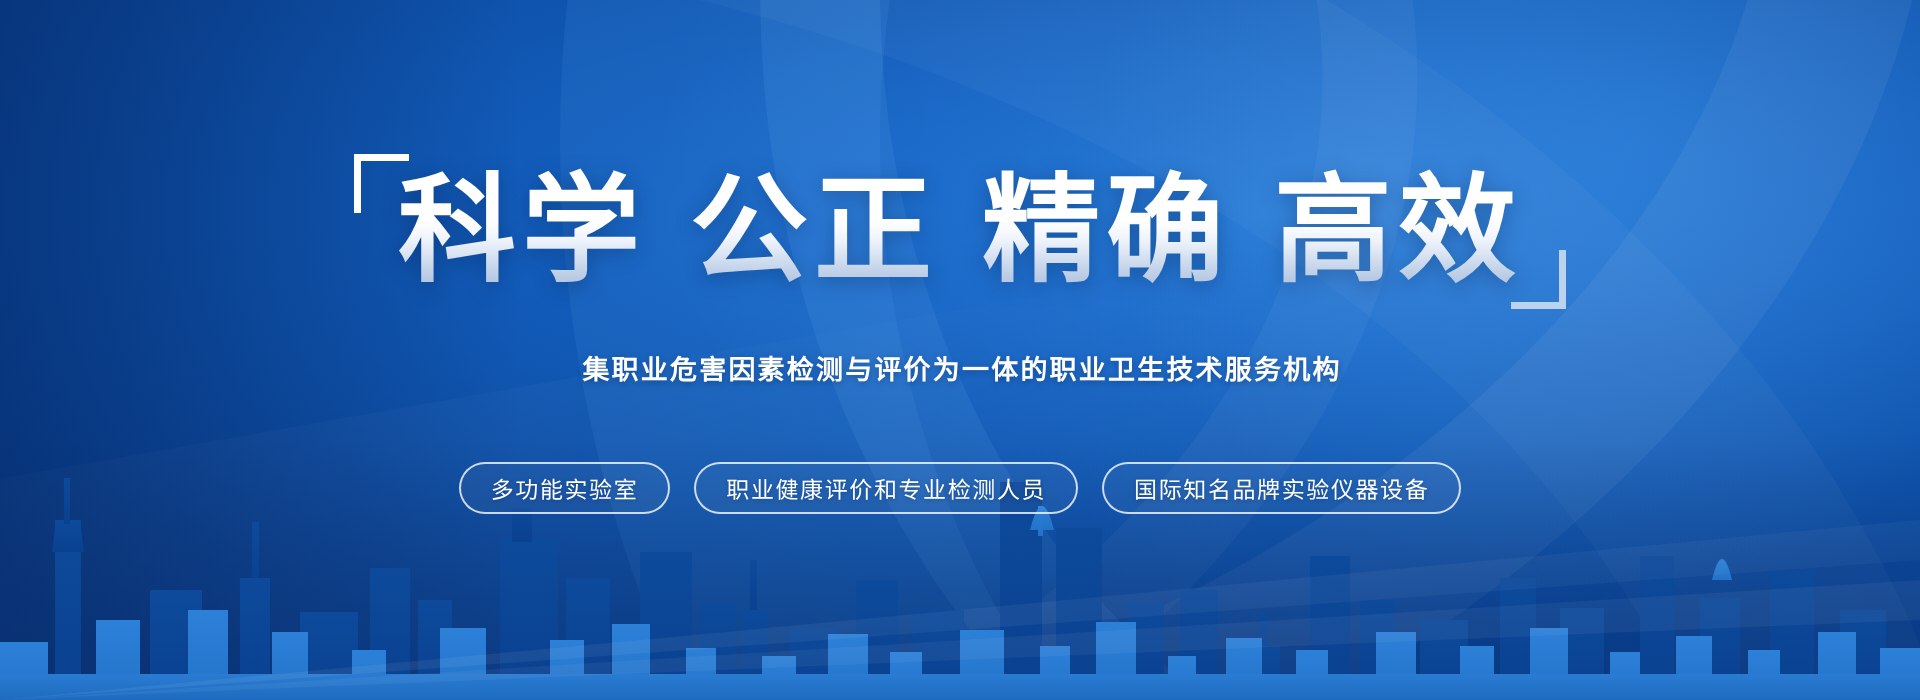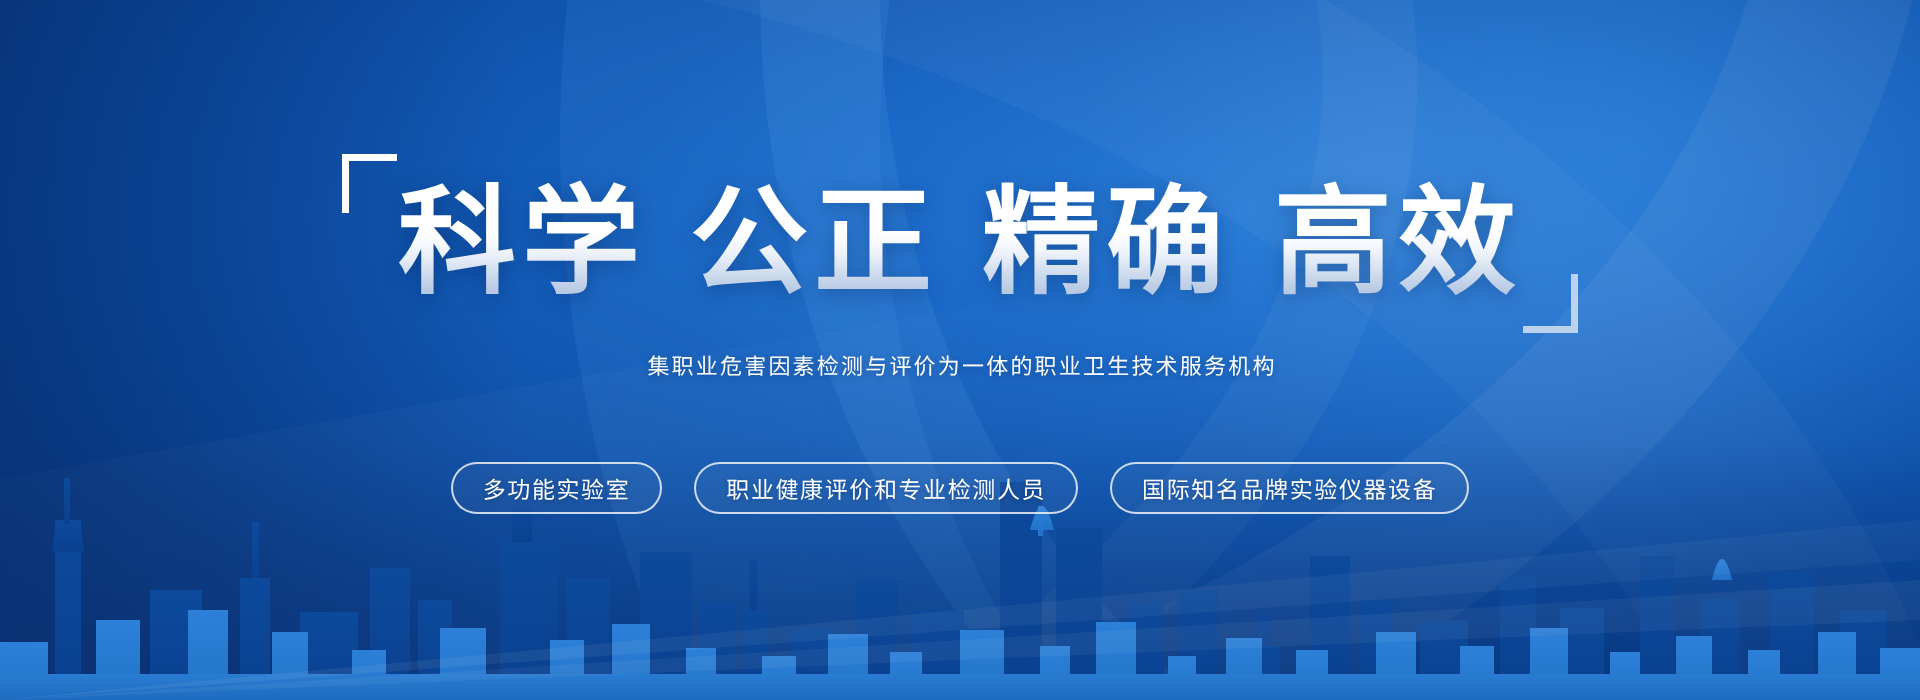--- a/index.html
+++ b/index.html
@@ -135,21 +135,21 @@
     border-left: 7px solid #ffffff;
     border-top: 7px solid #ffffff;
   }
   .bracket.close {
     right: 2px;
     bottom: -16px;
     border-right: 7px solid rgba(200,218,240,0.92);
     border-bottom: 7px solid rgba(200,218,240,0.92);
   }
   .headline {
-    margin: 12px;
+    margin: 0;
     font-size: 118px;
     line-height: 1.06;
     font-weight: 700;
     letter-spacing: 6px;
     white-space: nowrap;
     background: linear-gradient(180deg,
         #ffffff 0%,
         #ffffff 42%,
         #eef3fb 58%,
         #c2d2e8 82%,
@@ -162,33 +162,33 @@
     filter: drop-shadow(0 4px 10px rgba(0,20,60,0.30));
   }
   .headline .gap { display:inline-block; width: 44px; }
 
   .subtitle {
     position: absolute;
     left: 4px; right: 0;
     top: 348px;
     text-align: center;
     color: #ffffff;
-    font-size: 22px;
+    font-size: 27px;
     letter-spacing: 2.2px;
-    font-weight: 400;
+    font-weight: 700;
     text-shadow: 0 2px 6px rgba(0,25,70,0.35);
   }
 
   .pills {
     position: absolute;
     left: 0; right: 0;
     top: 462px;
     display: flex;
     justify-content: center;
-    gap: 32px;
+    gap: 24px;
   }
   .pill {
     border: 2px solid rgba(255,255,255,0.78);
     border-radius: 36px;
     height: 48px;
     padding: 0 30px;
     display: flex;
     align-items: center;
     justify-content: center;
     color: #ffffff;

